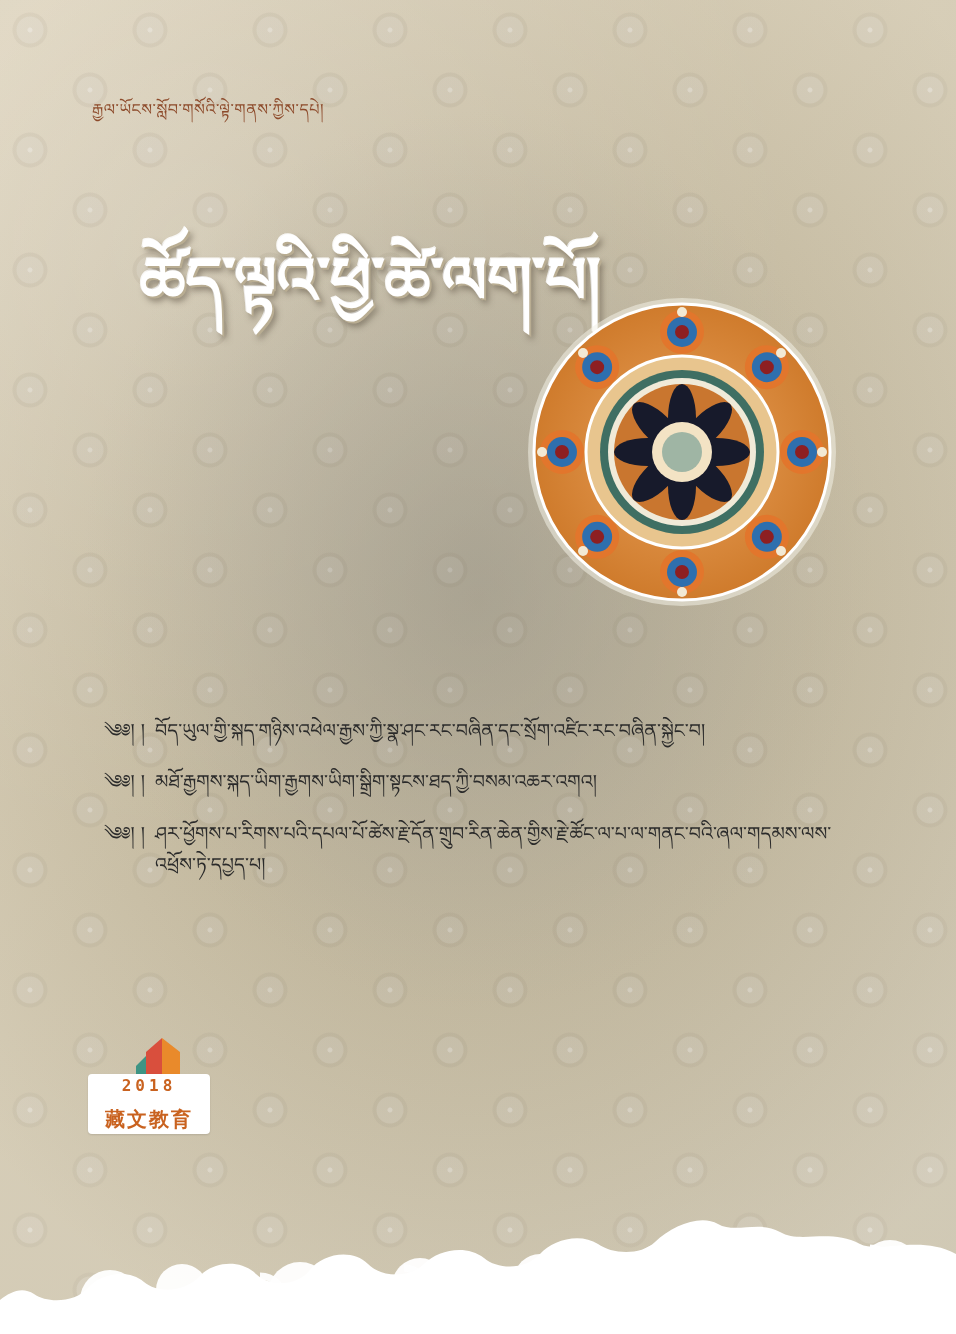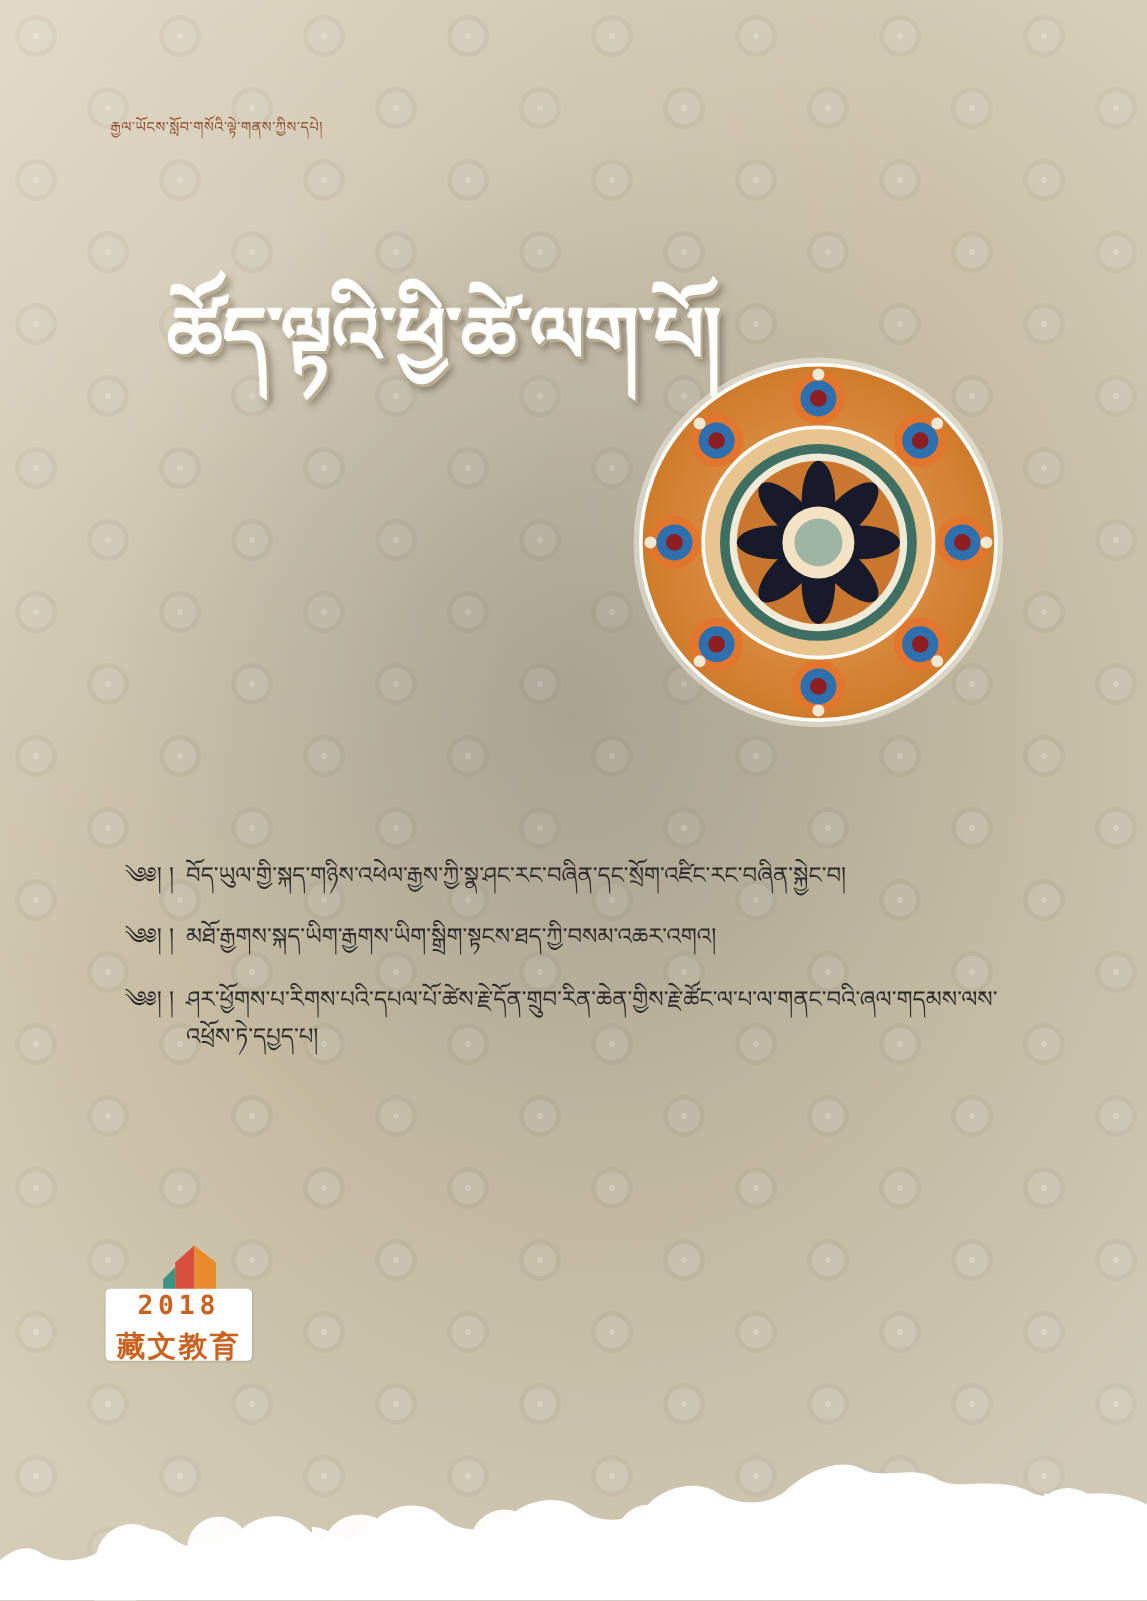--- a/index.html
+++ b/index.html
@@ -40,21 +40,21 @@
     position: absolute;
     inset: 0;
     background: radial-gradient(ellipse 70% 60% at 50% 45%, rgba(120,115,100,0.30) 0%, rgba(120,115,100,0.10) 50%, rgba(255,255,255,0.18) 100%);
     pointer-events: none;
   }
 
   .topline {
     position: absolute;
     left: 92px;
     top: 92px;
-    font-size: 12px;
+    font-size: 16px;
     color: #8d4a2a;
     letter-spacing: 0.5px;
     white-space: nowrap;
   }
 
   .main-title {
     position: absolute;
     left: 140px;
     top: 245px;
     font-size: 64px;
@@ -116,33 +116,33 @@
     background: #ffffff;
     border-radius: 4px;
     box-shadow: 0 1px 2px rgba(0,0,0,0.12);
   }
   .logo-year {
     position: absolute;
     left: 0;
     top: 54px;
     width: 122px;
     text-align: center;
-    font-size: 22px;
+    font-size: 16px;
     font-weight: bold;
     color: #c9621f;
     letter-spacing: 4px;
     font-family: "DejaVu Sans Mono", monospace;
   }
   .logo-cn {
     position: absolute;
     left: 0;
     top: 84px;
     width: 122px;
     text-align: center;
-    font-size: 24px;
+    font-size: 20px;
     font-weight: bold;
     color: #c9621f;
     letter-spacing: 2px;
   }
 
   .clouds {
     position: absolute;
     left: 0;
     bottom: 0;
     width: 956px;

